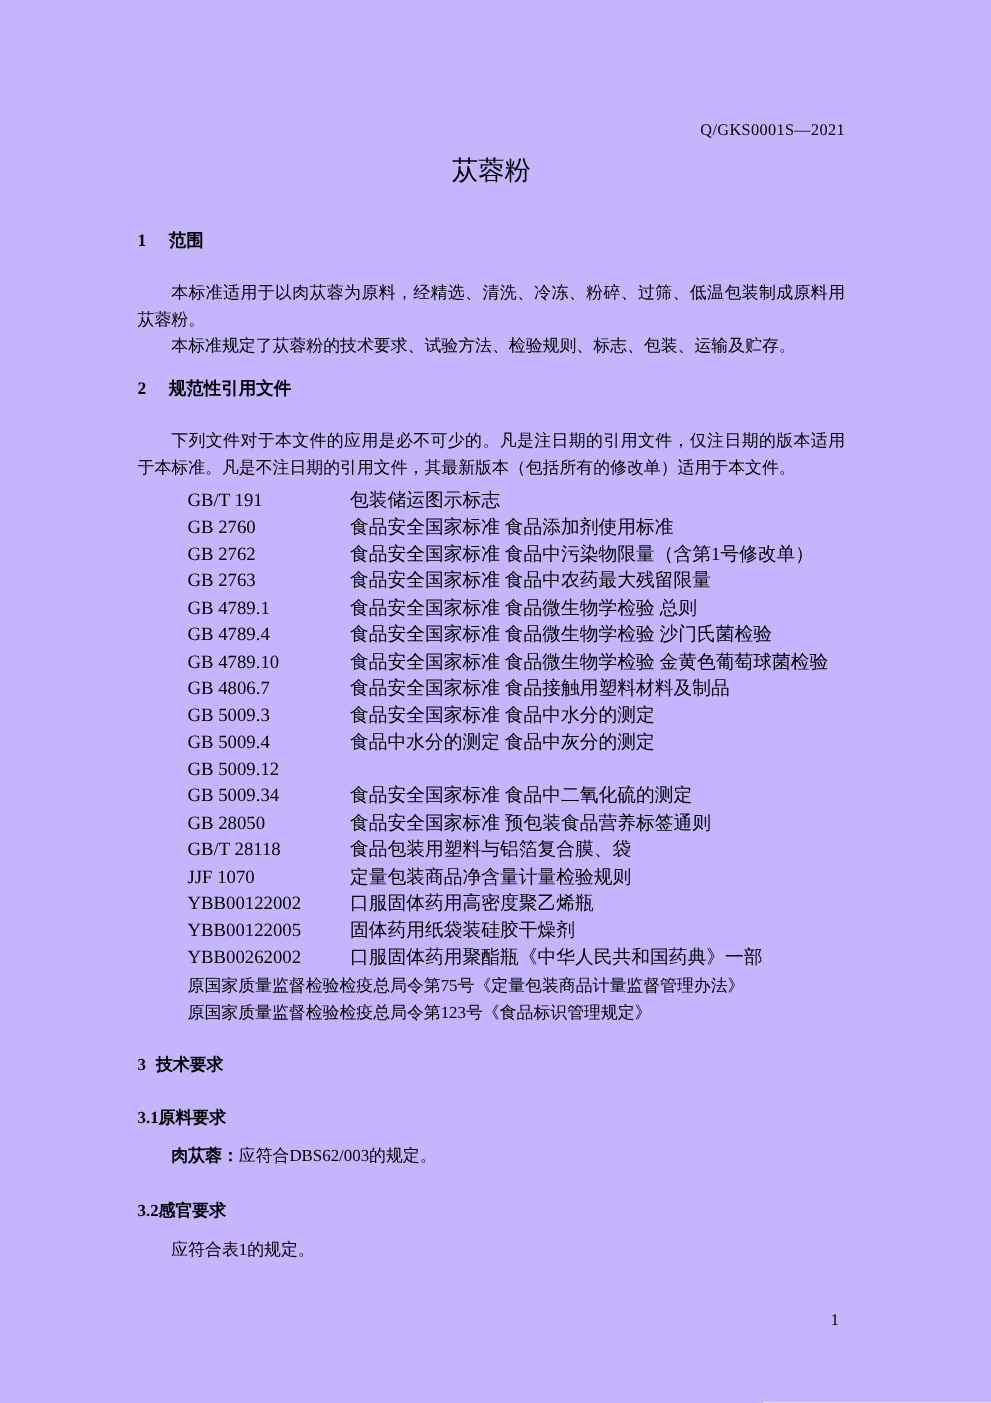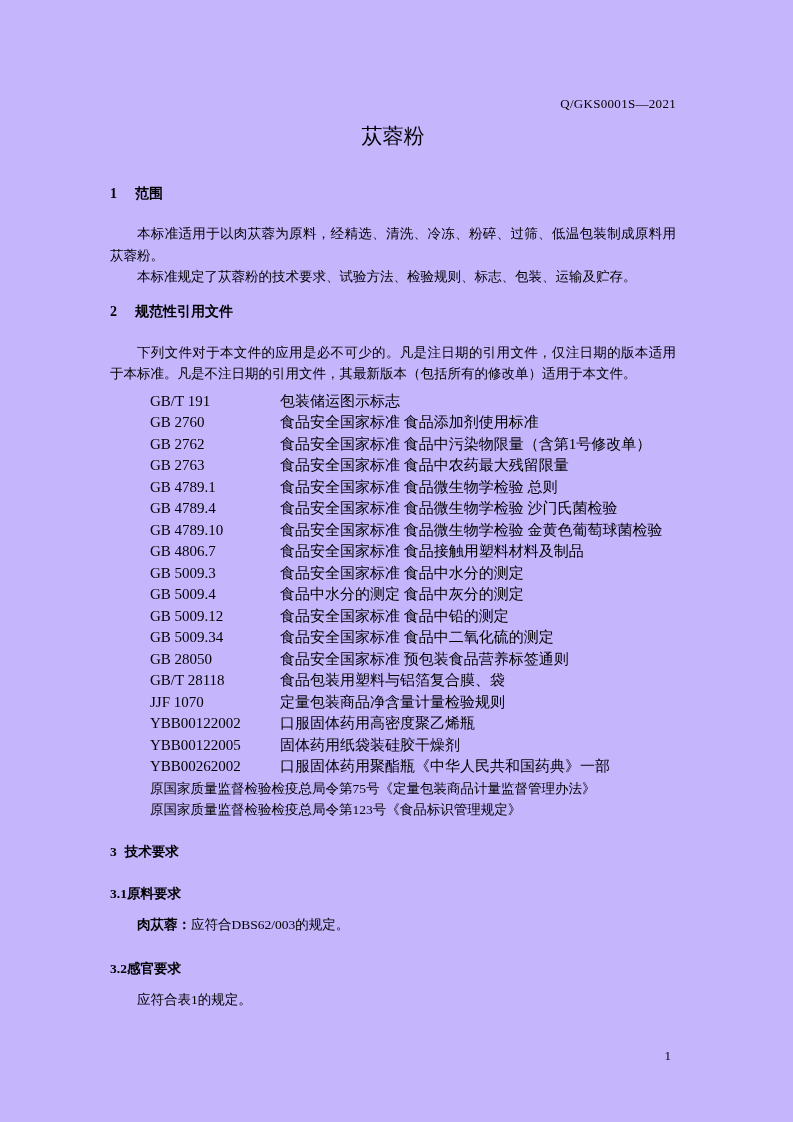--- a/index.html
+++ b/index.html
@@ -147,21 +147,20 @@
       <div class="ref-row">
       <span class="ref-code">GB 5009.3</span>
       <span class="ref-title">食品安全国家标准 食品中水分的测定</span>
     </div>
       <div class="ref-row">
       <span class="ref-code">GB 5009.4</span>
       <span class="ref-title">食品中水分的测定 食品中灰分的测定</span>
     </div>
       <div class="ref-row">
       <span class="ref-code">GB 5009.12</span>
-      <span class="ref-title">食品安全国家标准 食品中铅的测定</span>
     </div>
       <div class="ref-row">
       <span class="ref-code">GB 5009.34</span>
       <span class="ref-title">食品安全国家标准 食品中二氧化硫的测定</span>
     </div>
       <div class="ref-row">
       <span class="ref-code">GB 28050</span>
       <span class="ref-title">食品安全国家标准 预包装食品营养标签通则</span>
     </div>
       <div class="ref-row">

